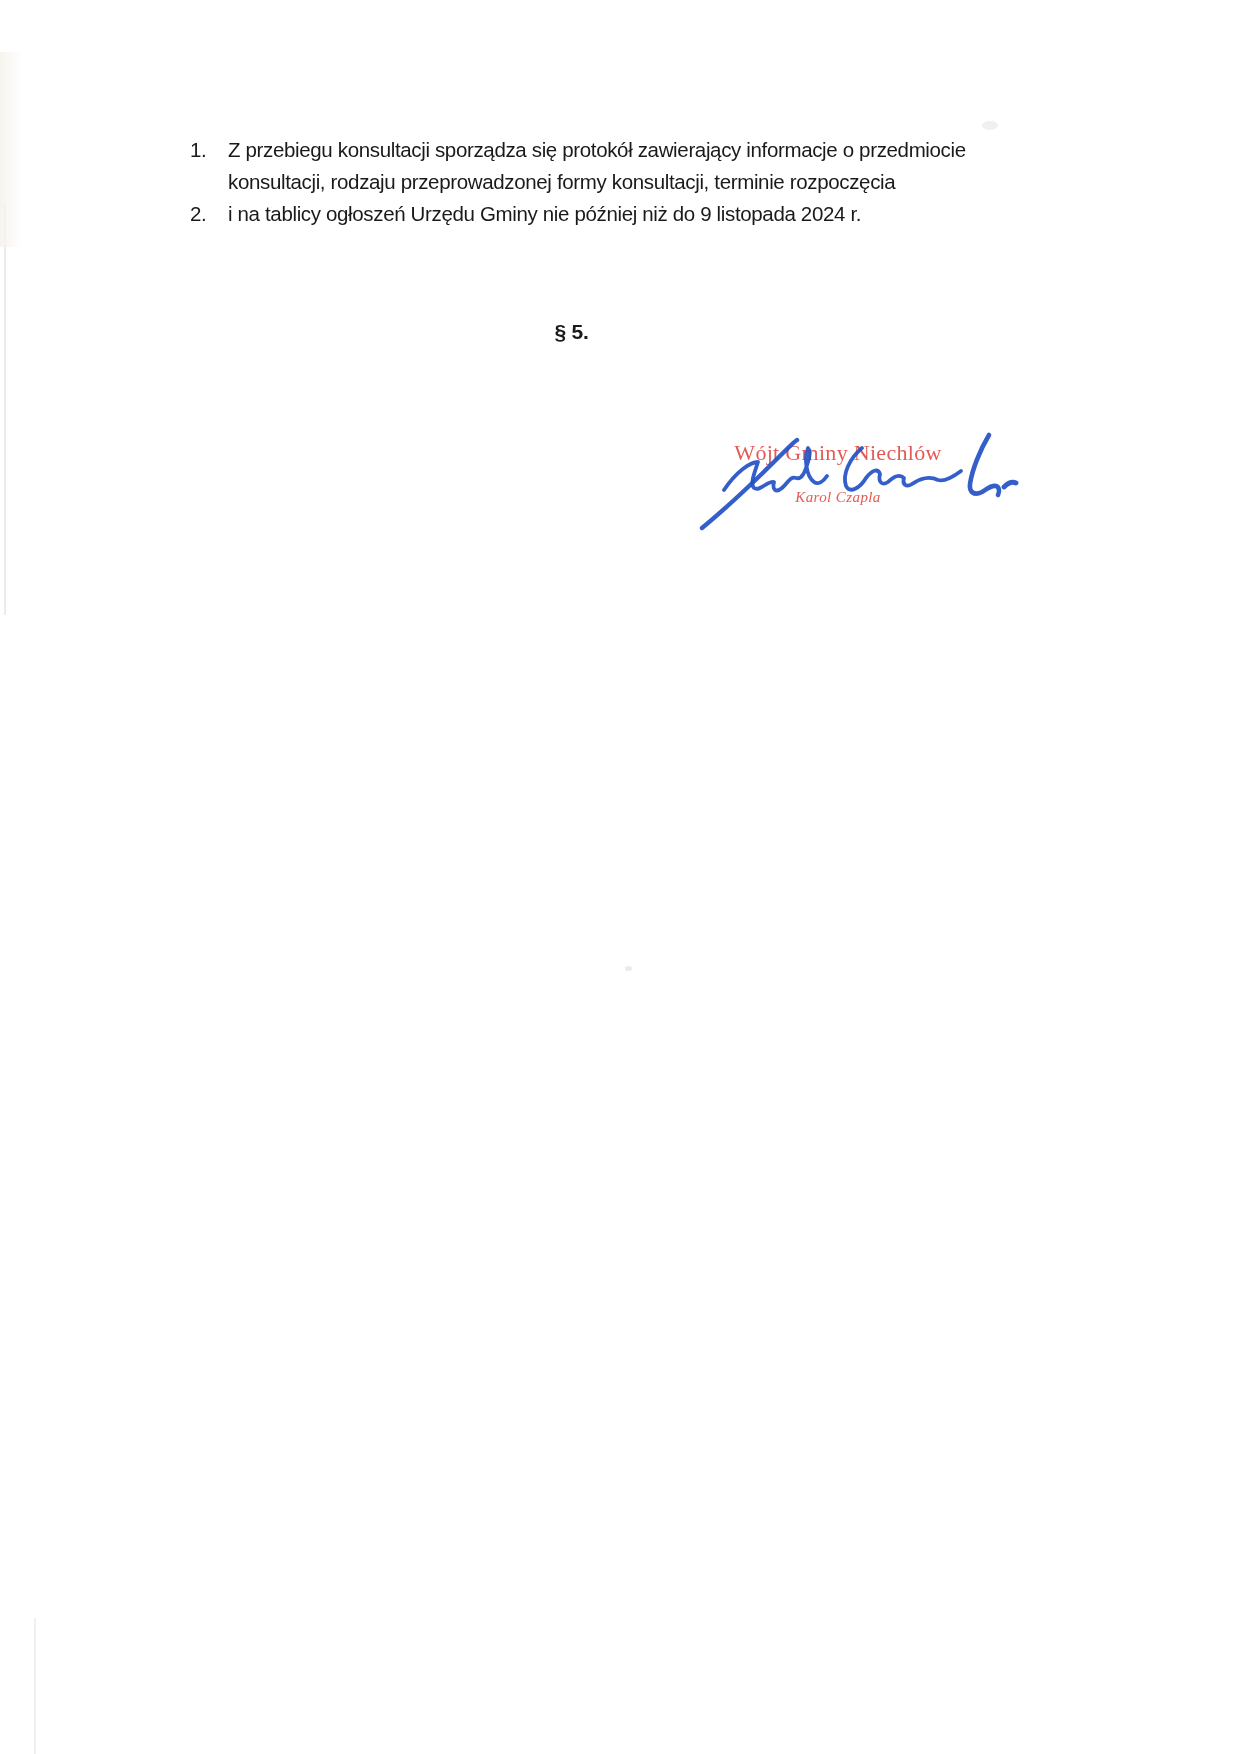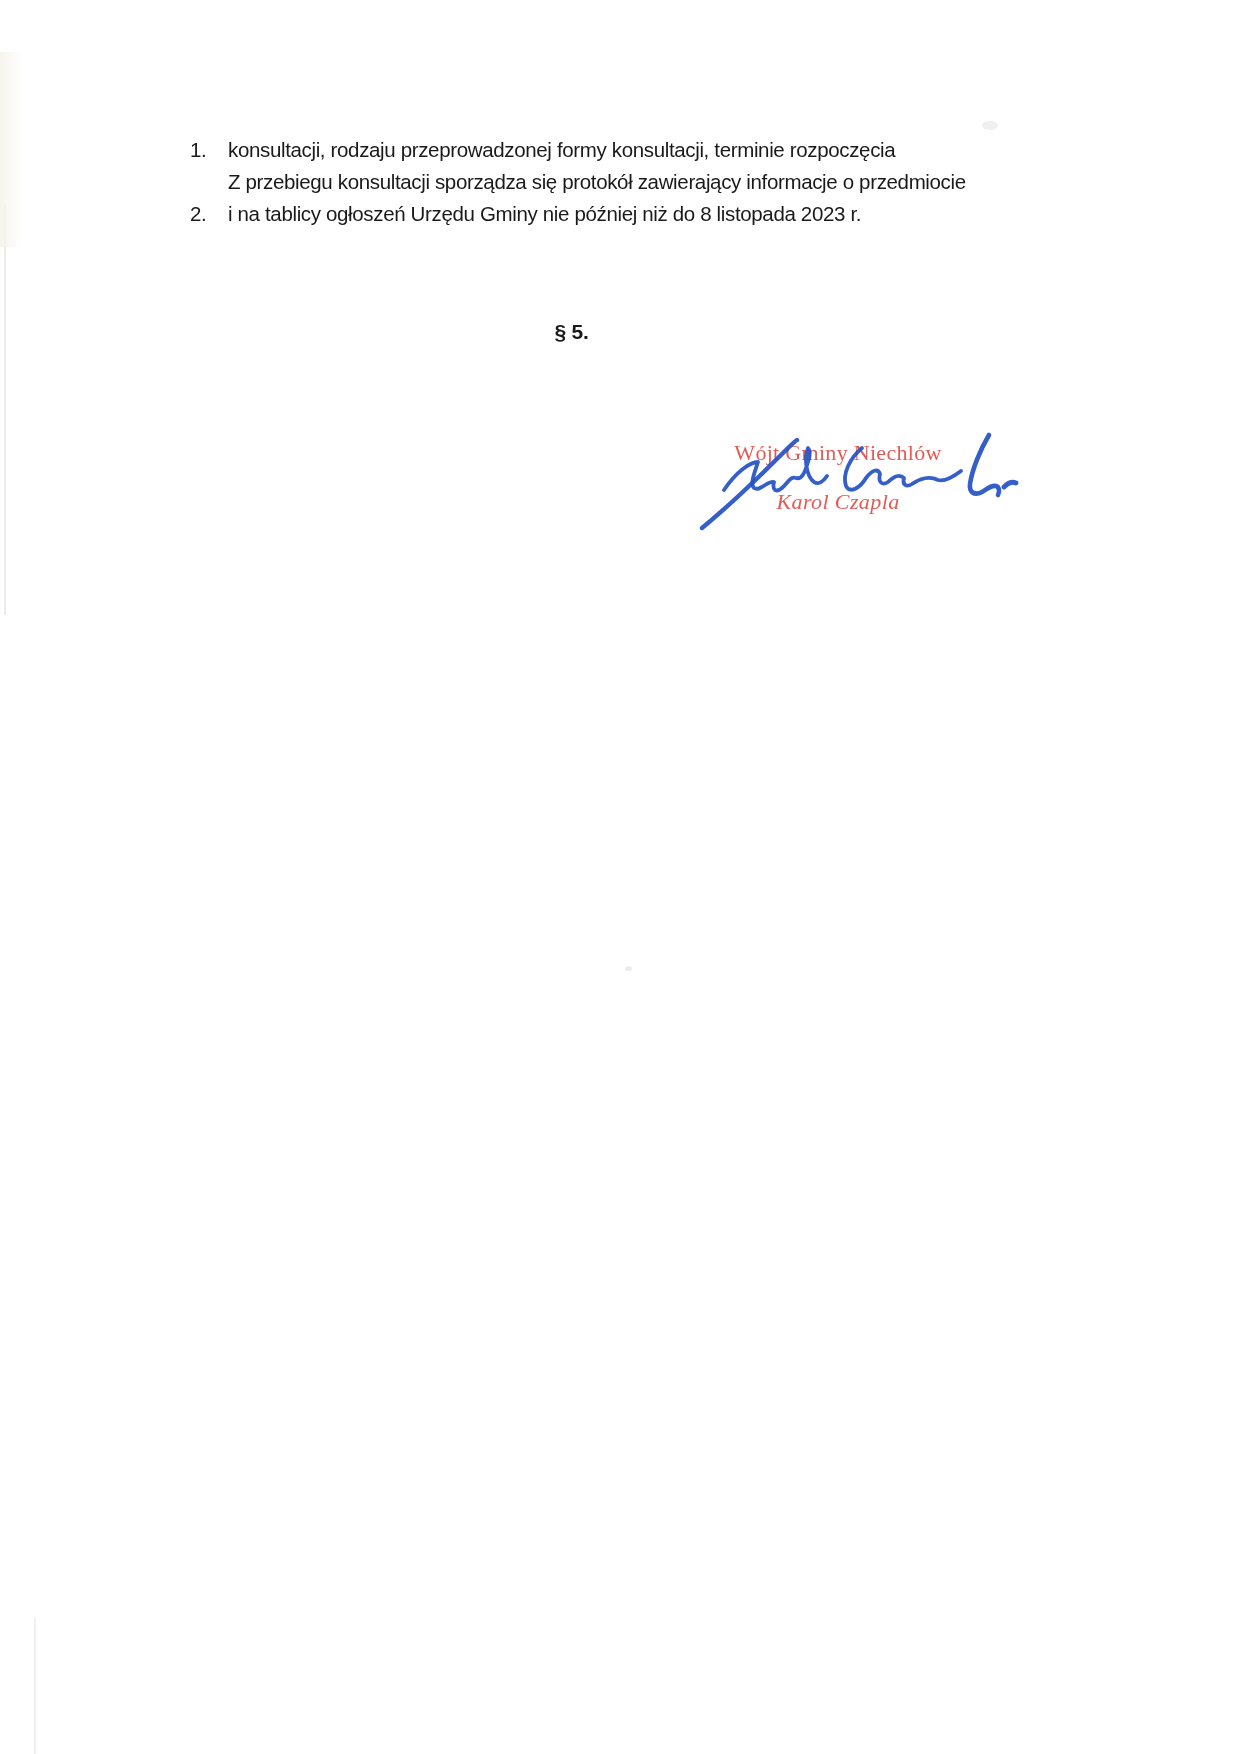--- a/index.html
+++ b/index.html
@@ -43,21 +43,21 @@
 
   
   .sigblock{position:absolute;left:690px;top:428px;width:330px;height:112px;}
   .stamp{
     position:absolute;left:0;width:296px;text-align:center;
     font-family:"Liberation Serif","DejaVu Serif",serif;
     color:var(--stamp-red,#e0443e);
     opacity:.88;
   }
   .stamp-title{top:12px;font-size:22px;letter-spacing:0.3px;}
-  .stamp-name{top:61px;font-size:22px;font-style:italic;letter-spacing:0.4px;}
+  .stamp-name{top:61px;font-size:15px;font-style:italic;letter-spacing:0.4px;}
   .sig-svg{position:absolute;left:0;top:0;width:330px;height:110px;z-index:3;}
   .sig-svg path{
     fill:none;
     stroke:var(--signature-blue,#2351c5);
     stroke-linecap:round;stroke-linejoin:round;
     opacity:.92;
   }
 
   
   .artifact{position:absolute;pointer-events:none;}
@@ -70,28 +70,28 @@
 </style>
 </head>
 <body>
 
 <div class="page">
 
   <div class="list bodytext">
     <div class="li">
       <div class="num">1.</div>
       <div class="lines">
+        <div class="line">Z przebiegu konsultacji sporządza się protokół zawierający informacje o przedmiocie</div>
         <div class="line">konsultacji, rodzaju przeprowadzonej formy konsultacji, terminie rozpoczęcia</div>
-        <div class="line">Z przebiegu konsultacji sporządza się protokół zawierający informacje o przedmiocie</div>
       </div>
     </div>
     <div class="li">
       <div class="num">2.</div>
       <div class="lines">
-        <div class="line">i na tablicy ogłoszeń Urzędu Gminy nie później niż do 8 listopada 2023 r.</div>
+        <div class="line">i na tablicy ogłoszeń Urzędu Gminy nie później niż do 9 listopada 2024 r.</div>
       </div>
     </div>
   </div>
 
   <div class="section-heading">§ 5.</div>
 
 
   <div class="sigblock">
     <div class="stamp stamp-title">Wójt Gminy Niechlów</div>
     <div class="stamp stamp-name">Karol Czapla</div>

